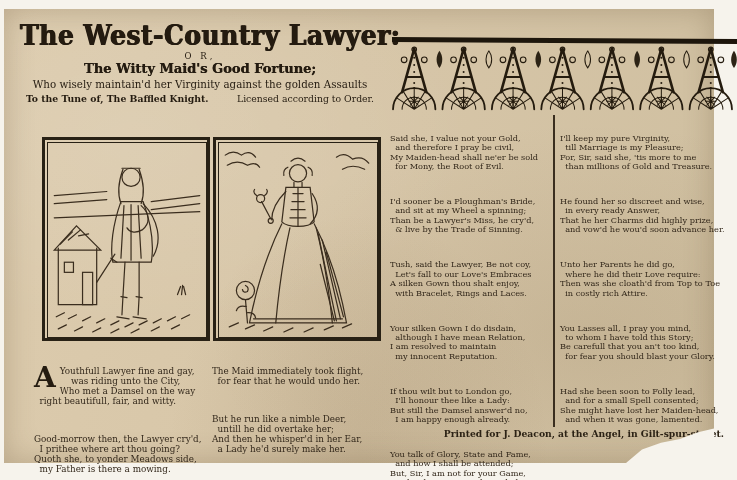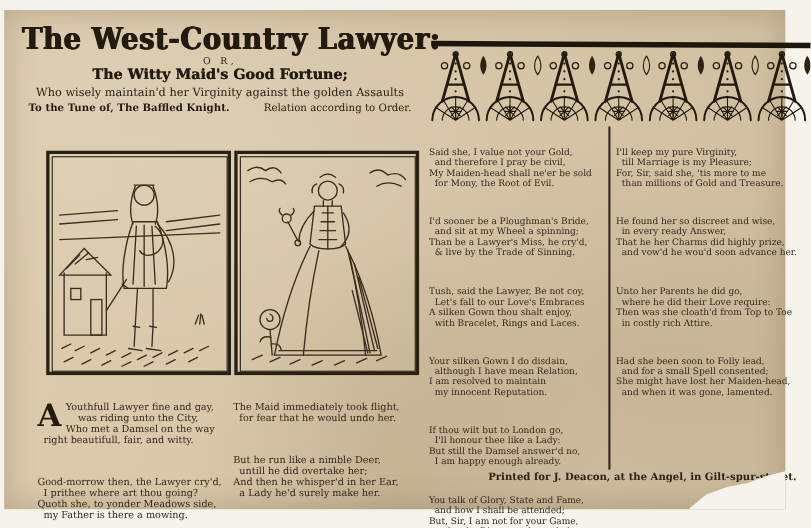--- a/index.html
+++ b/index.html
@@ -64,21 +64,21 @@
 
 <div class="paper">
 
   <div class="title-block">
     <div class="main-title">The West-Country Lawyer:</div>
     <div class="or-line">O R,</div>
     <div class="subtitle">The Witty Maid's Good Fortune;</div>
     <div class="desc">Who wisely maintain'd her Virginity against the golden Assaults</div>
     <div class="tune-row">
       <span class="tune">To the Tune of, The Baffled Knight.</span>
-      <span class="license">Relation according to Order.</span>
+      <span class="license">Licensed according to Order.</span>
     </div>
   </div>
 
   <div class="cuts">
     <div class="cut">
       <div class="cut-inner">
         <svg viewBox="0 0 156 192">
           <g stroke="#3a2d1e" stroke-width="1.2" fill="none" stroke-linecap="round">
 
             <path d="M6,52 L58,48 M6,60 L58,56 M102,58 L150,52 M102,66 L150,60"></path>
@@ -242,20 +242,24 @@
 For, Sir, said she, 'tis more to me
   than millions of Gold and Treasure.</p>
     <p class="stanza">He found her so discreet and wise,
   in every ready Answer,
 That he her Charms did highly prize,
   and vow'd he wou'd soon advance her.</p>
     <p class="stanza">Unto her Parents he did go,
   where he did their Love require:
 Then was she cloath'd from Top to Toe
   in costly rich Attire.</p>
+    <p class="stanza">You Lasses all, I pray you mind,
+  to whom I have told this Story;
+Be carefull that you an't too kind,
+  for fear you should blast your Glory.</p>
     <p class="stanza">Had she been soon to Folly lead,
   and for a small Spell consented;
 She might have lost her Maiden-head,
   and when it was gone, lamented.</p>
     
   </div>
 
   <div class="imprint">Printed for J. Deacon, at the Angel, in Gilt-spur-street.</div>
 
   <div class="torn-corner"></div>

